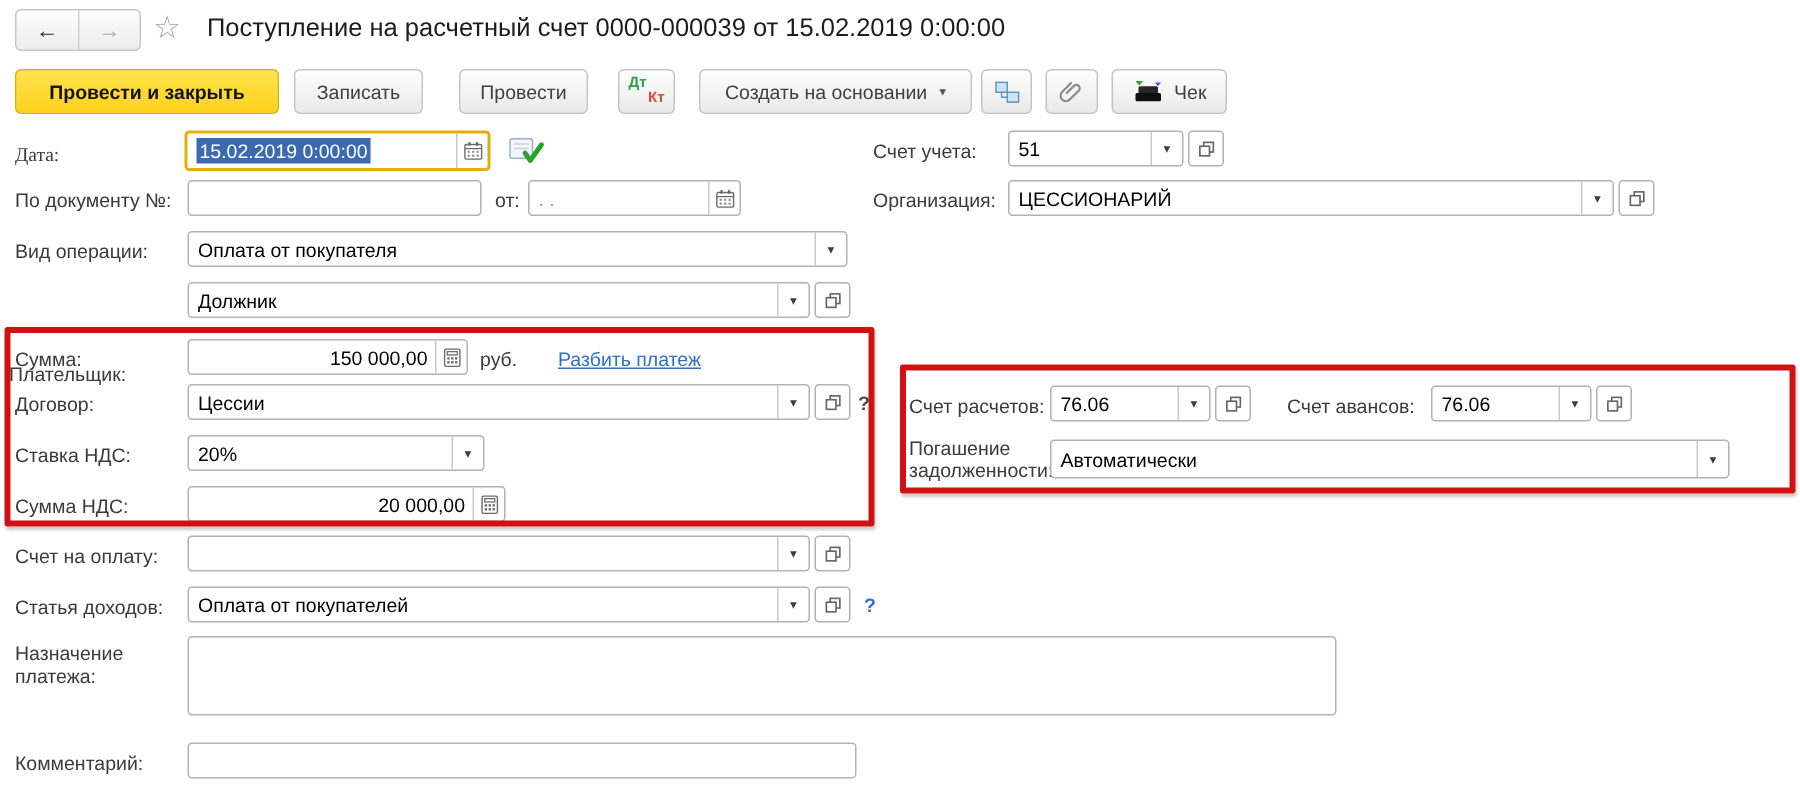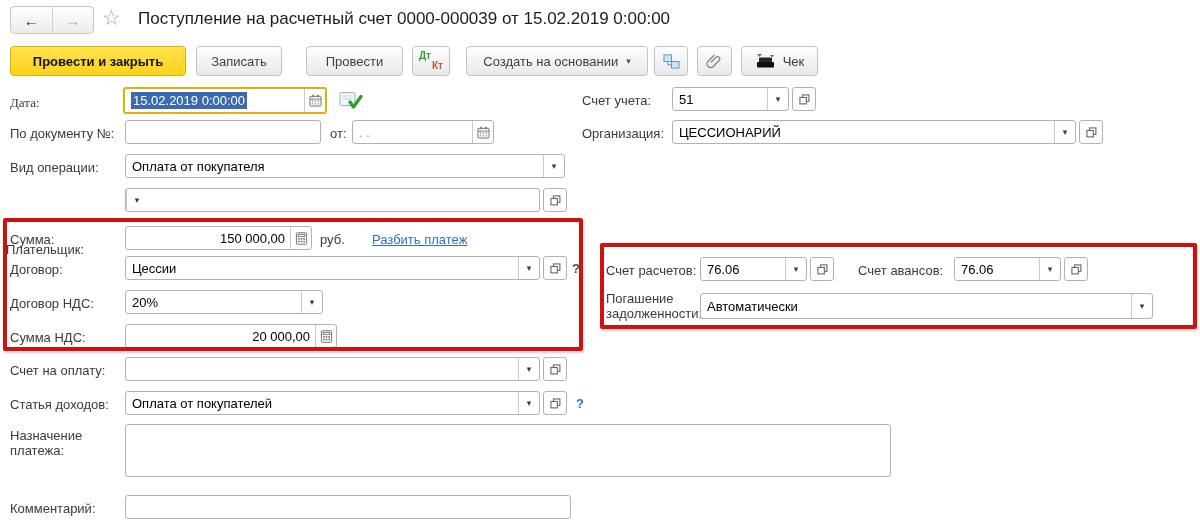--- a/index.html
+++ b/index.html
@@ -68,21 +68,21 @@
       </div>
     <div class="nav-btn fwd">
         <span>→</span>
       </div>
   </div>
   <div class="star">☆</div>
   <div class="win-title">Поступление на расчетный счет 0000-000039 от 15.02.2019 0:00:00</div>
 
   <div class="tb-btn" style="left:196px;top:46px;width:86px;">Записать</div>
   <div class="tb-btn primary" style="left:10px;top:46px;width:176px;">Провести и закрыть</div>
-  <div class="tb-btn" style="left:306px;top:46px;width:97px;">Провести</div>
+  <div class="tb-btn" style="left:306px;top:46px;width:86px;">Провести</div>
   <div class="tb-btn dtkt" style="left:412px;top:46px;width:38px;">
     <span class="dt">Дт</span>
     <span class="kt">Кт</span>
   </div>
   <div class="tb-btn" style="left:466px;top:46px;width:182px;">
     <span>Создать на основании</span>
     <span class="caret">▾</span>
   </div>
   <div class="tb-btn" style="left:654px;top:46px;width:34px;">
     <span>
@@ -161,20 +161,21 @@
   </div>
 
   <div class="lbl" style="left:10px;top:160px;">Вид операции:</div>
   <div class="combo" style="left:125px;top:154px;width:440px;">
     <div class="val">Оплата от покупателя</div>
     <div class="dd">▾</div>
   </div>
 
   <div class="lbl" style="left:6px;top:194px;margin-top:48px;">Плательщик:</div>
   <div class="combo" style="left:125px;top:188px;width:415px;">
+    <div class="val">Должник</div>
     <div class="dd">▾</div>
   </div>
   <div class="btn-open" style="left:543px;top:188px;">
     <span>
         <svg width="11" height="11" viewBox="0 0 12 12">
           <rect x="3.8" y="1" width="7" height="7" fill="#fff" stroke="#666" stroke-width="1.2"></rect>
           <rect x="1" y="3.8" width="7" height="7" fill="#fff" stroke="#666" stroke-width="1.2"></rect>
         </svg>
       </span>
   </div>
@@ -206,21 +207,21 @@
   <div class="btn-open" style="left:543px;top:256px;">
     <span>
         <svg width="11" height="11" viewBox="0 0 12 12">
           <rect x="3.8" y="1" width="7" height="7" fill="#fff" stroke="#666" stroke-width="1.2"></rect>
           <rect x="1" y="3.8" width="7" height="7" fill="#fff" stroke="#666" stroke-width="1.2"></rect>
         </svg>
       </span>
   </div>
   <div class="hint dark" style="left:572px;top:261px;">?</div>
 
-  <div class="lbl" style="left:10px;top:296px;">Договор НДС:</div>
+  <div class="lbl" style="left:10px;top:296px;">Ставка НДС:</div>
   <div class="combo" style="left:125px;top:290px;width:198px;">
     <div class="val">20%</div>
     <div class="dd">▾</div>
   </div>
 
   <div class="lbl" style="left:10px;top:330px;">Сумма НДС:</div>
   <div class="numfield" style="left:125px;top:324px;width:212px;">
     <div class="val">20 000,00</div>
     <div class="iconcell">
       <svg width="13" height="13" viewBox="0 0 14 14">

